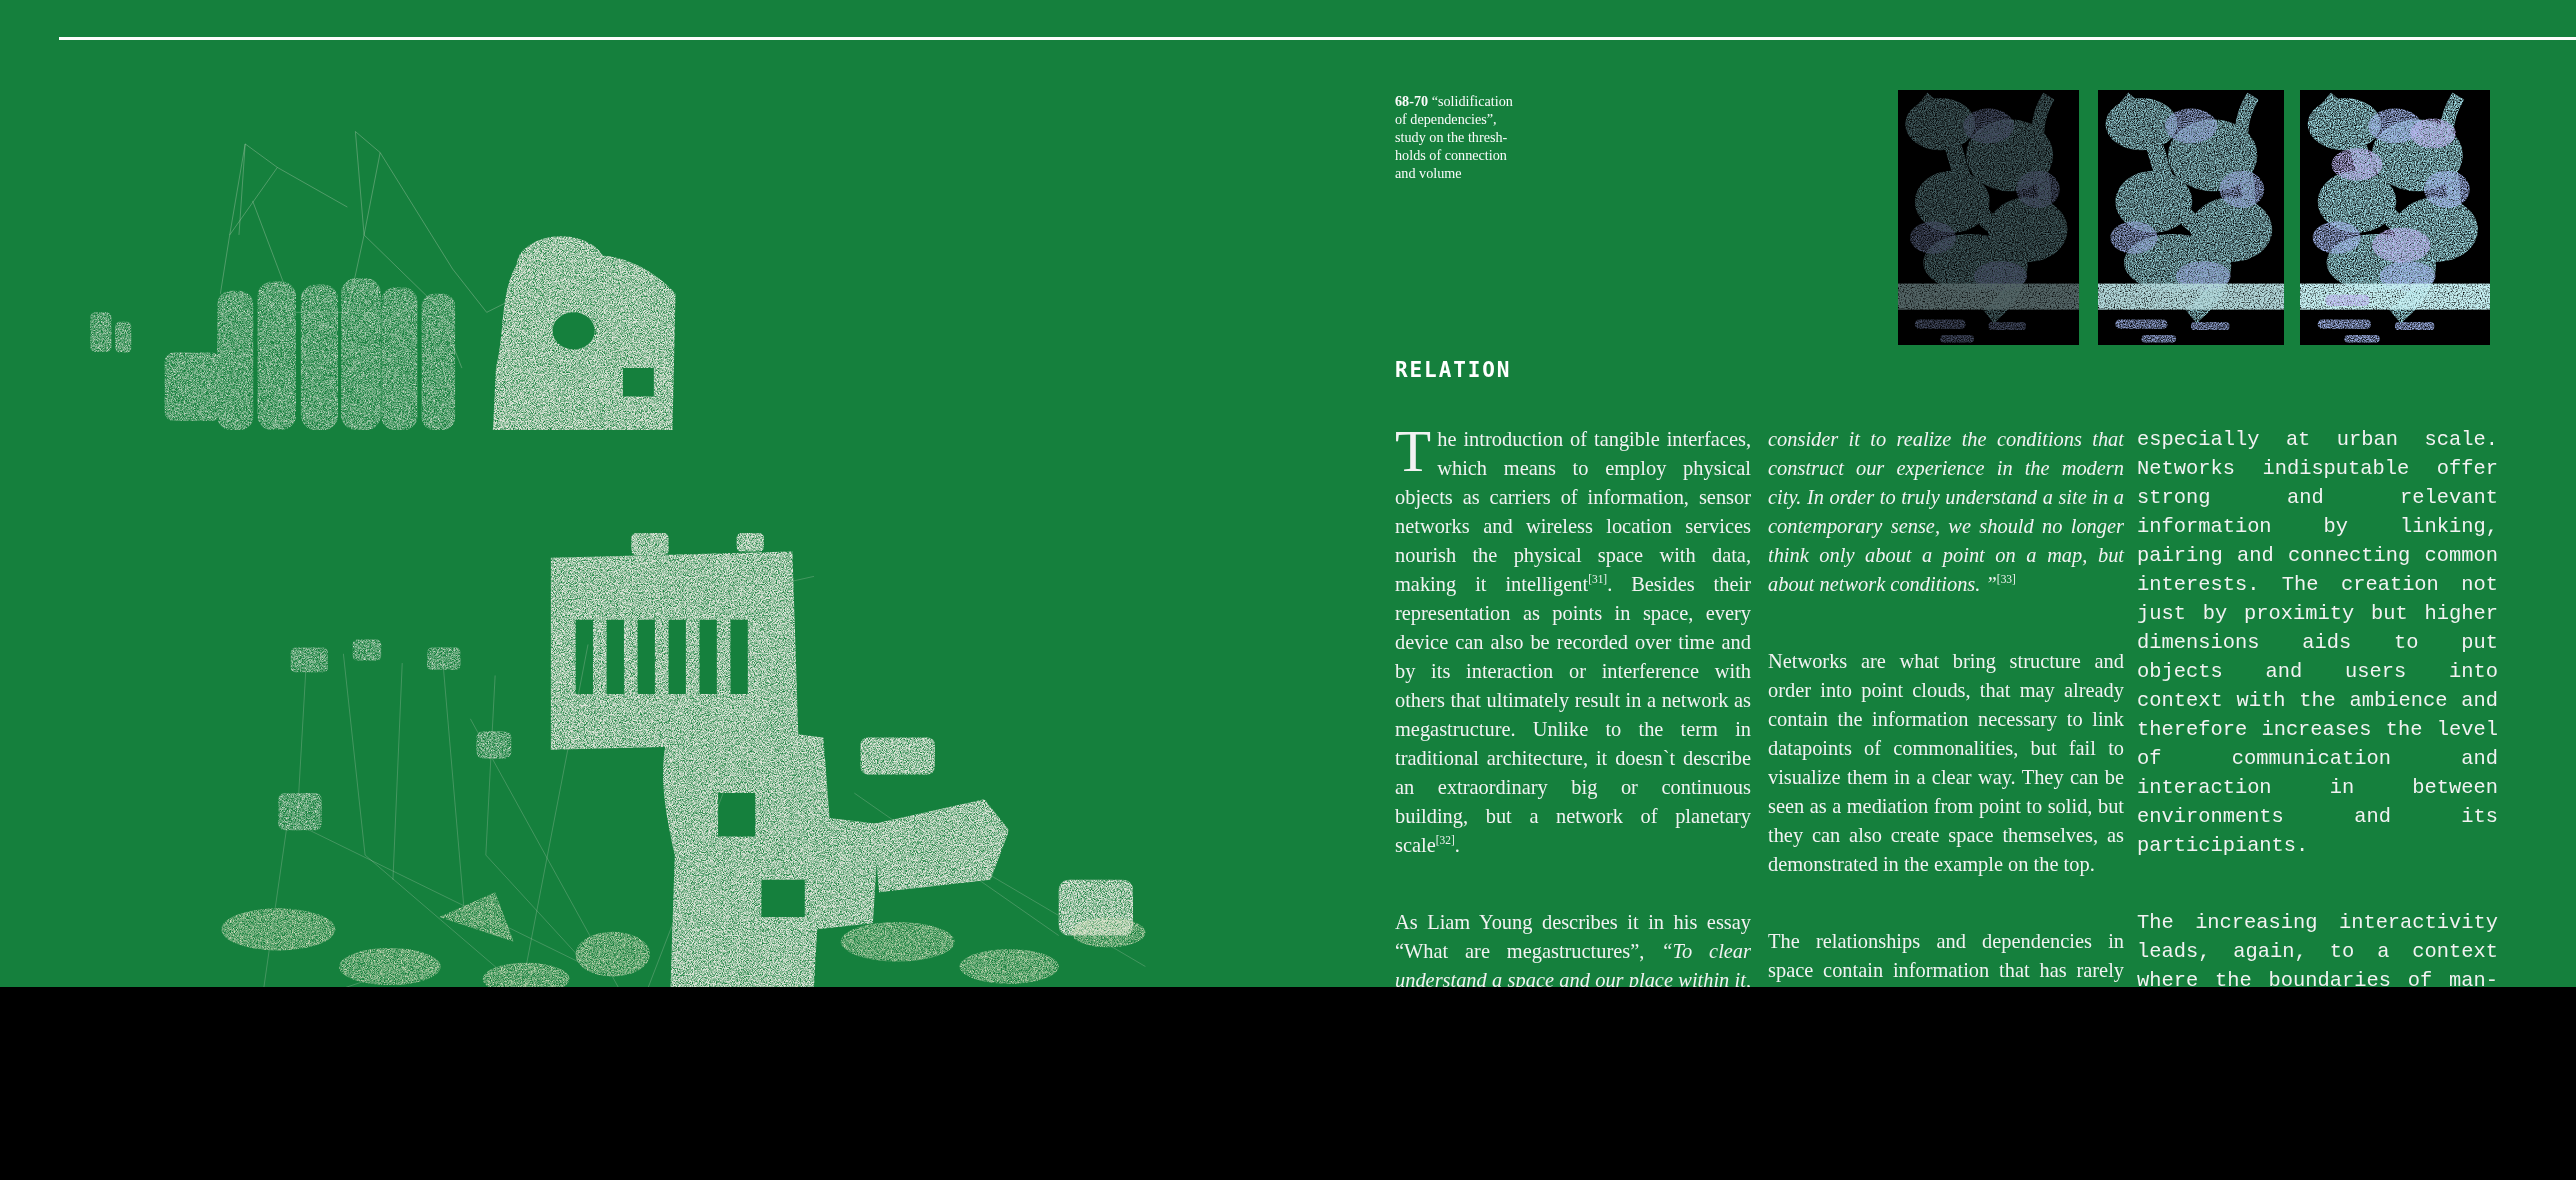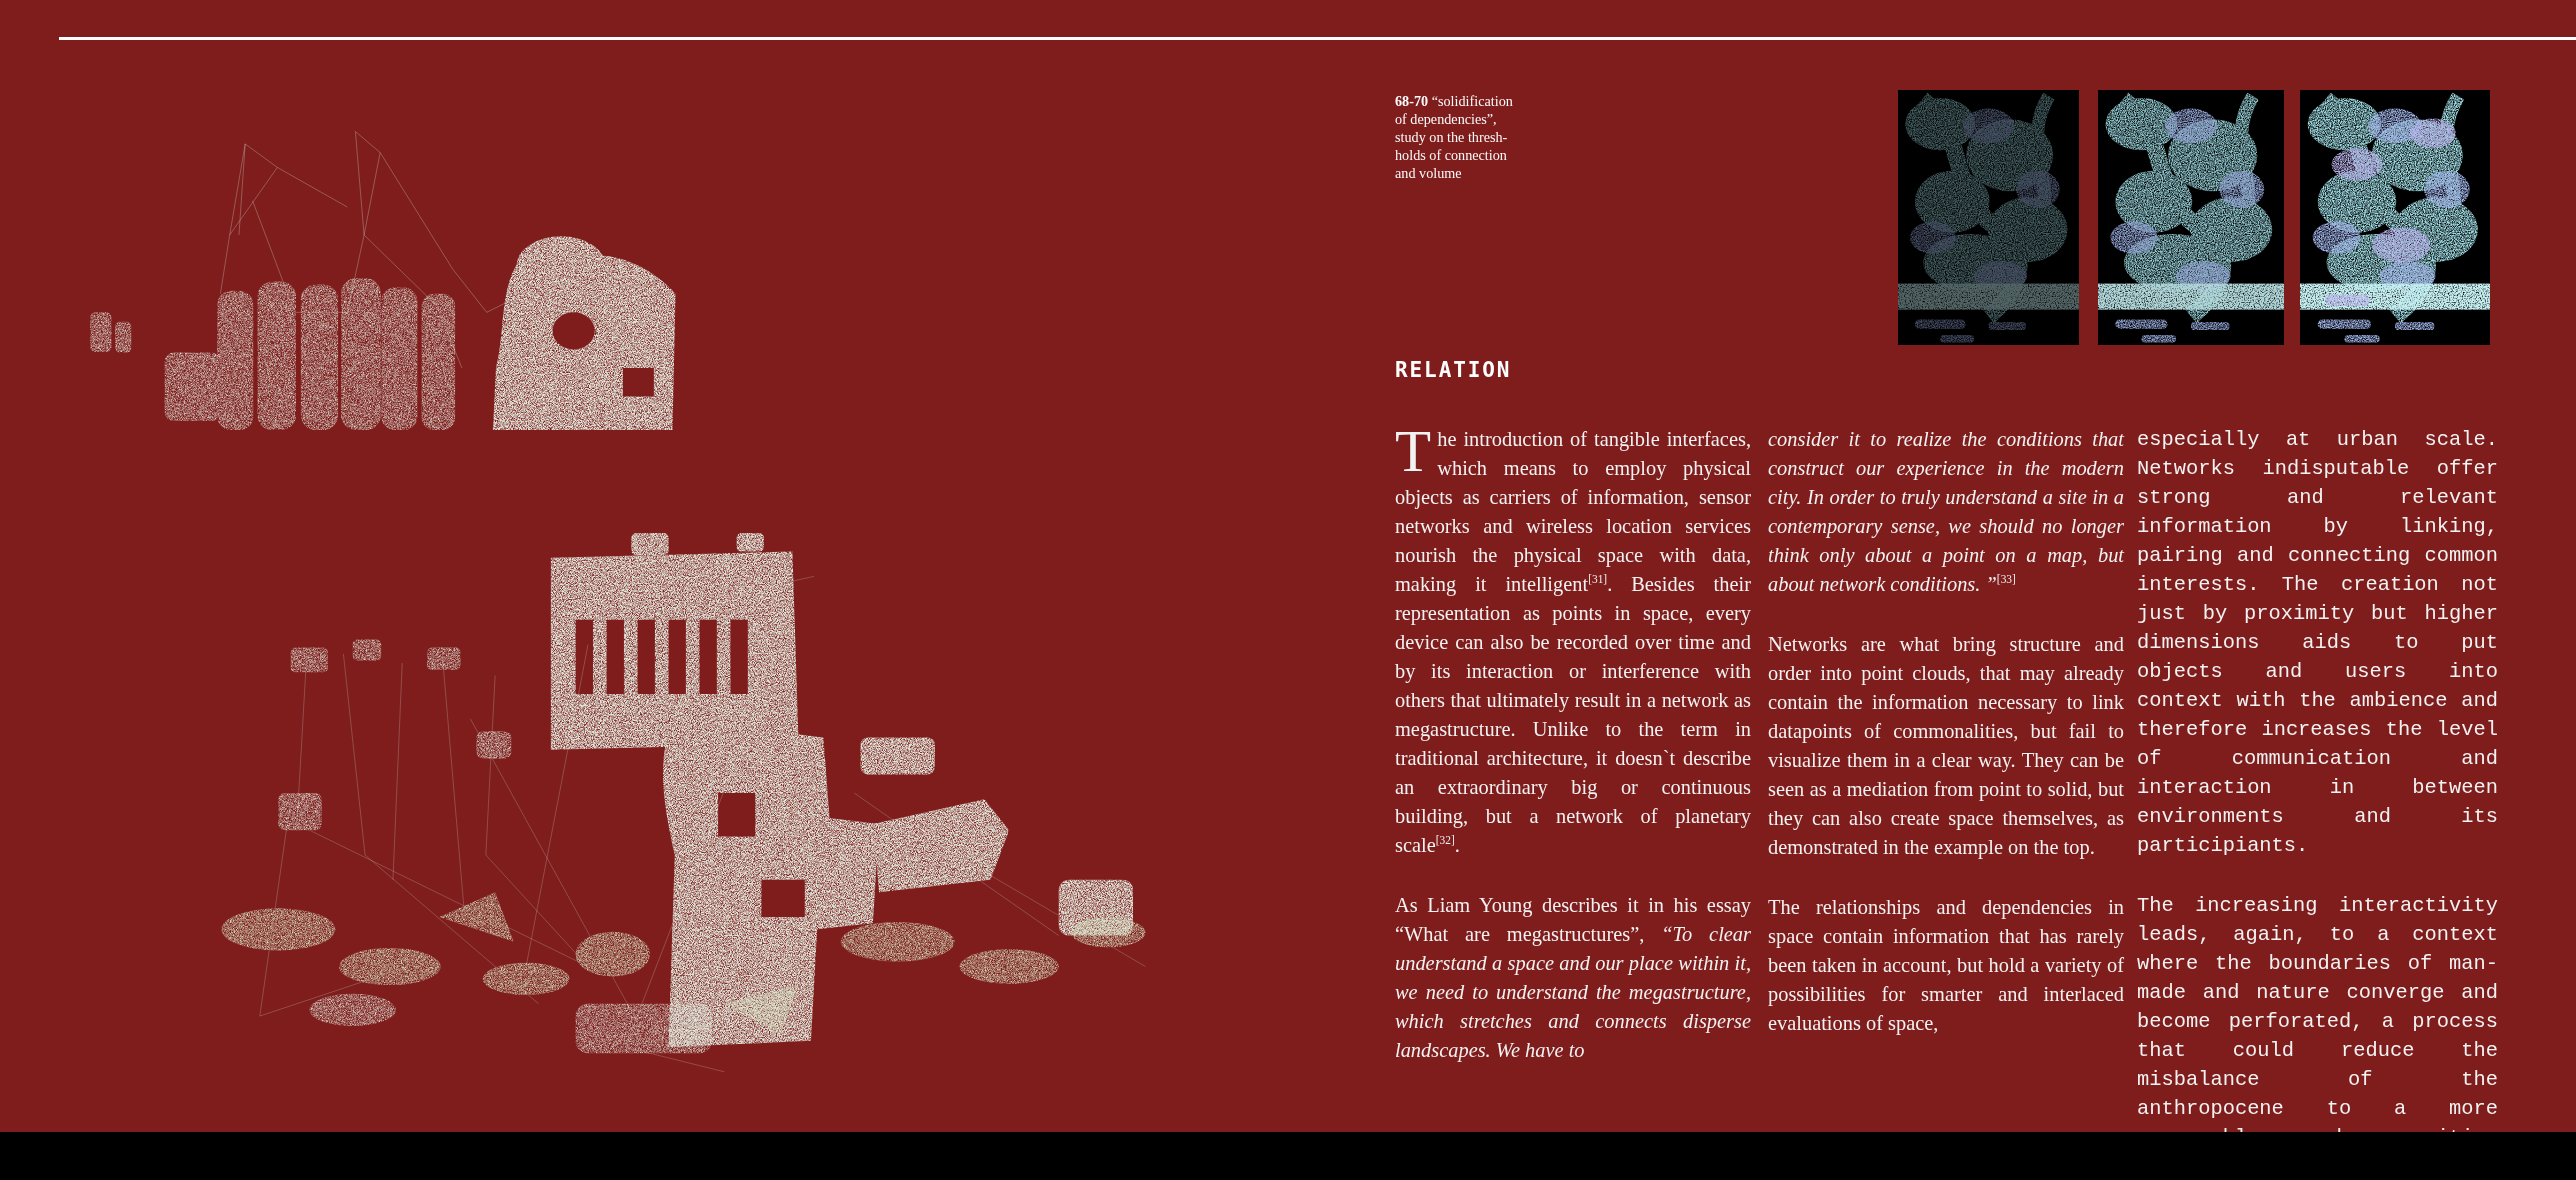--- a/index.html
+++ b/index.html
@@ -1,35 +1,35 @@
 <!DOCTYPE html>
 <html lang="en" style="font-size:10px"><head>
 <meta charset="utf-8">
 <style>
   html,body{margin:0;padding:0;background:#000;}
-  #spread{position:relative;width:2576px;height:1132px;background:#7f1d1d;overflow:hidden;
+  #spread{position:relative;width:2576px;height:987px;background:#15803d;overflow:hidden;
           font-family:"Liberation Serif", serif;color:#f2f2f2;}
   .rule{position:absolute;background:#fdfdfd;}
   #top-rule{left:59px;top:37px;width:2517px;height:3.1px;}
   #bottom-rule{left:0;top:1139px;width:2484px;height:3.7px;}
   #page-number{position:absolute;left:2503px;top:1146px;font-family:"DejaVu Sans Mono", monospace;
                font-size:27px;letter-spacing:5px;color:#fff;}
   .caption{position:absolute;width:180px;font-size:14.2px;line-height:18px;color:#fbfbfb;}
   .caption .capnum{font-weight:bold;}
   .caption .captext{white-space:pre-line;}
   #caption-68-70{left:1395px;top:92px;}
   #caption-66-67{left:1020px;top:434px;}
   #section-heading{position:absolute;left:1395px;top:358px;font-family:"DejaVu Sans Mono", monospace;
                    font-size:21px;letter-spacing:1.9px;font-weight:bold;color:#fff;}
   .col{position:absolute;top:425px;width:356px;font-size:20.4px;line-height:29px;text-align:justify;}
   #col-1{left:1395px;}
   #col-2{left:1768px;}
   #col-3{left:2137px;width:361px;font-family:Liberation Mono, monospace;}
   .col p{margin:0;}
-  .col p + p{margin-top:31px;}
+  .col p + p{margin-top:48px;}
   .dropcap{float:left;font-size:59px;line-height:47px;padding:2.5px 6.2px 0 0;}
   sup{font-size:0.56em;line-height:0;vertical-align:super;letter-spacing:0;}
   .it{font-style:italic;}
   .art{position:absolute;}
   #pc-upper{left:90px;top:108px;}
   #pc-lower{left:204px;top:533px;}
   #panel-1{left:1898px;top:90px;}
   #panel-2{left:2098px;top:90px;}
   #panel-3{left:2300px;top:90px;}
 </style>

